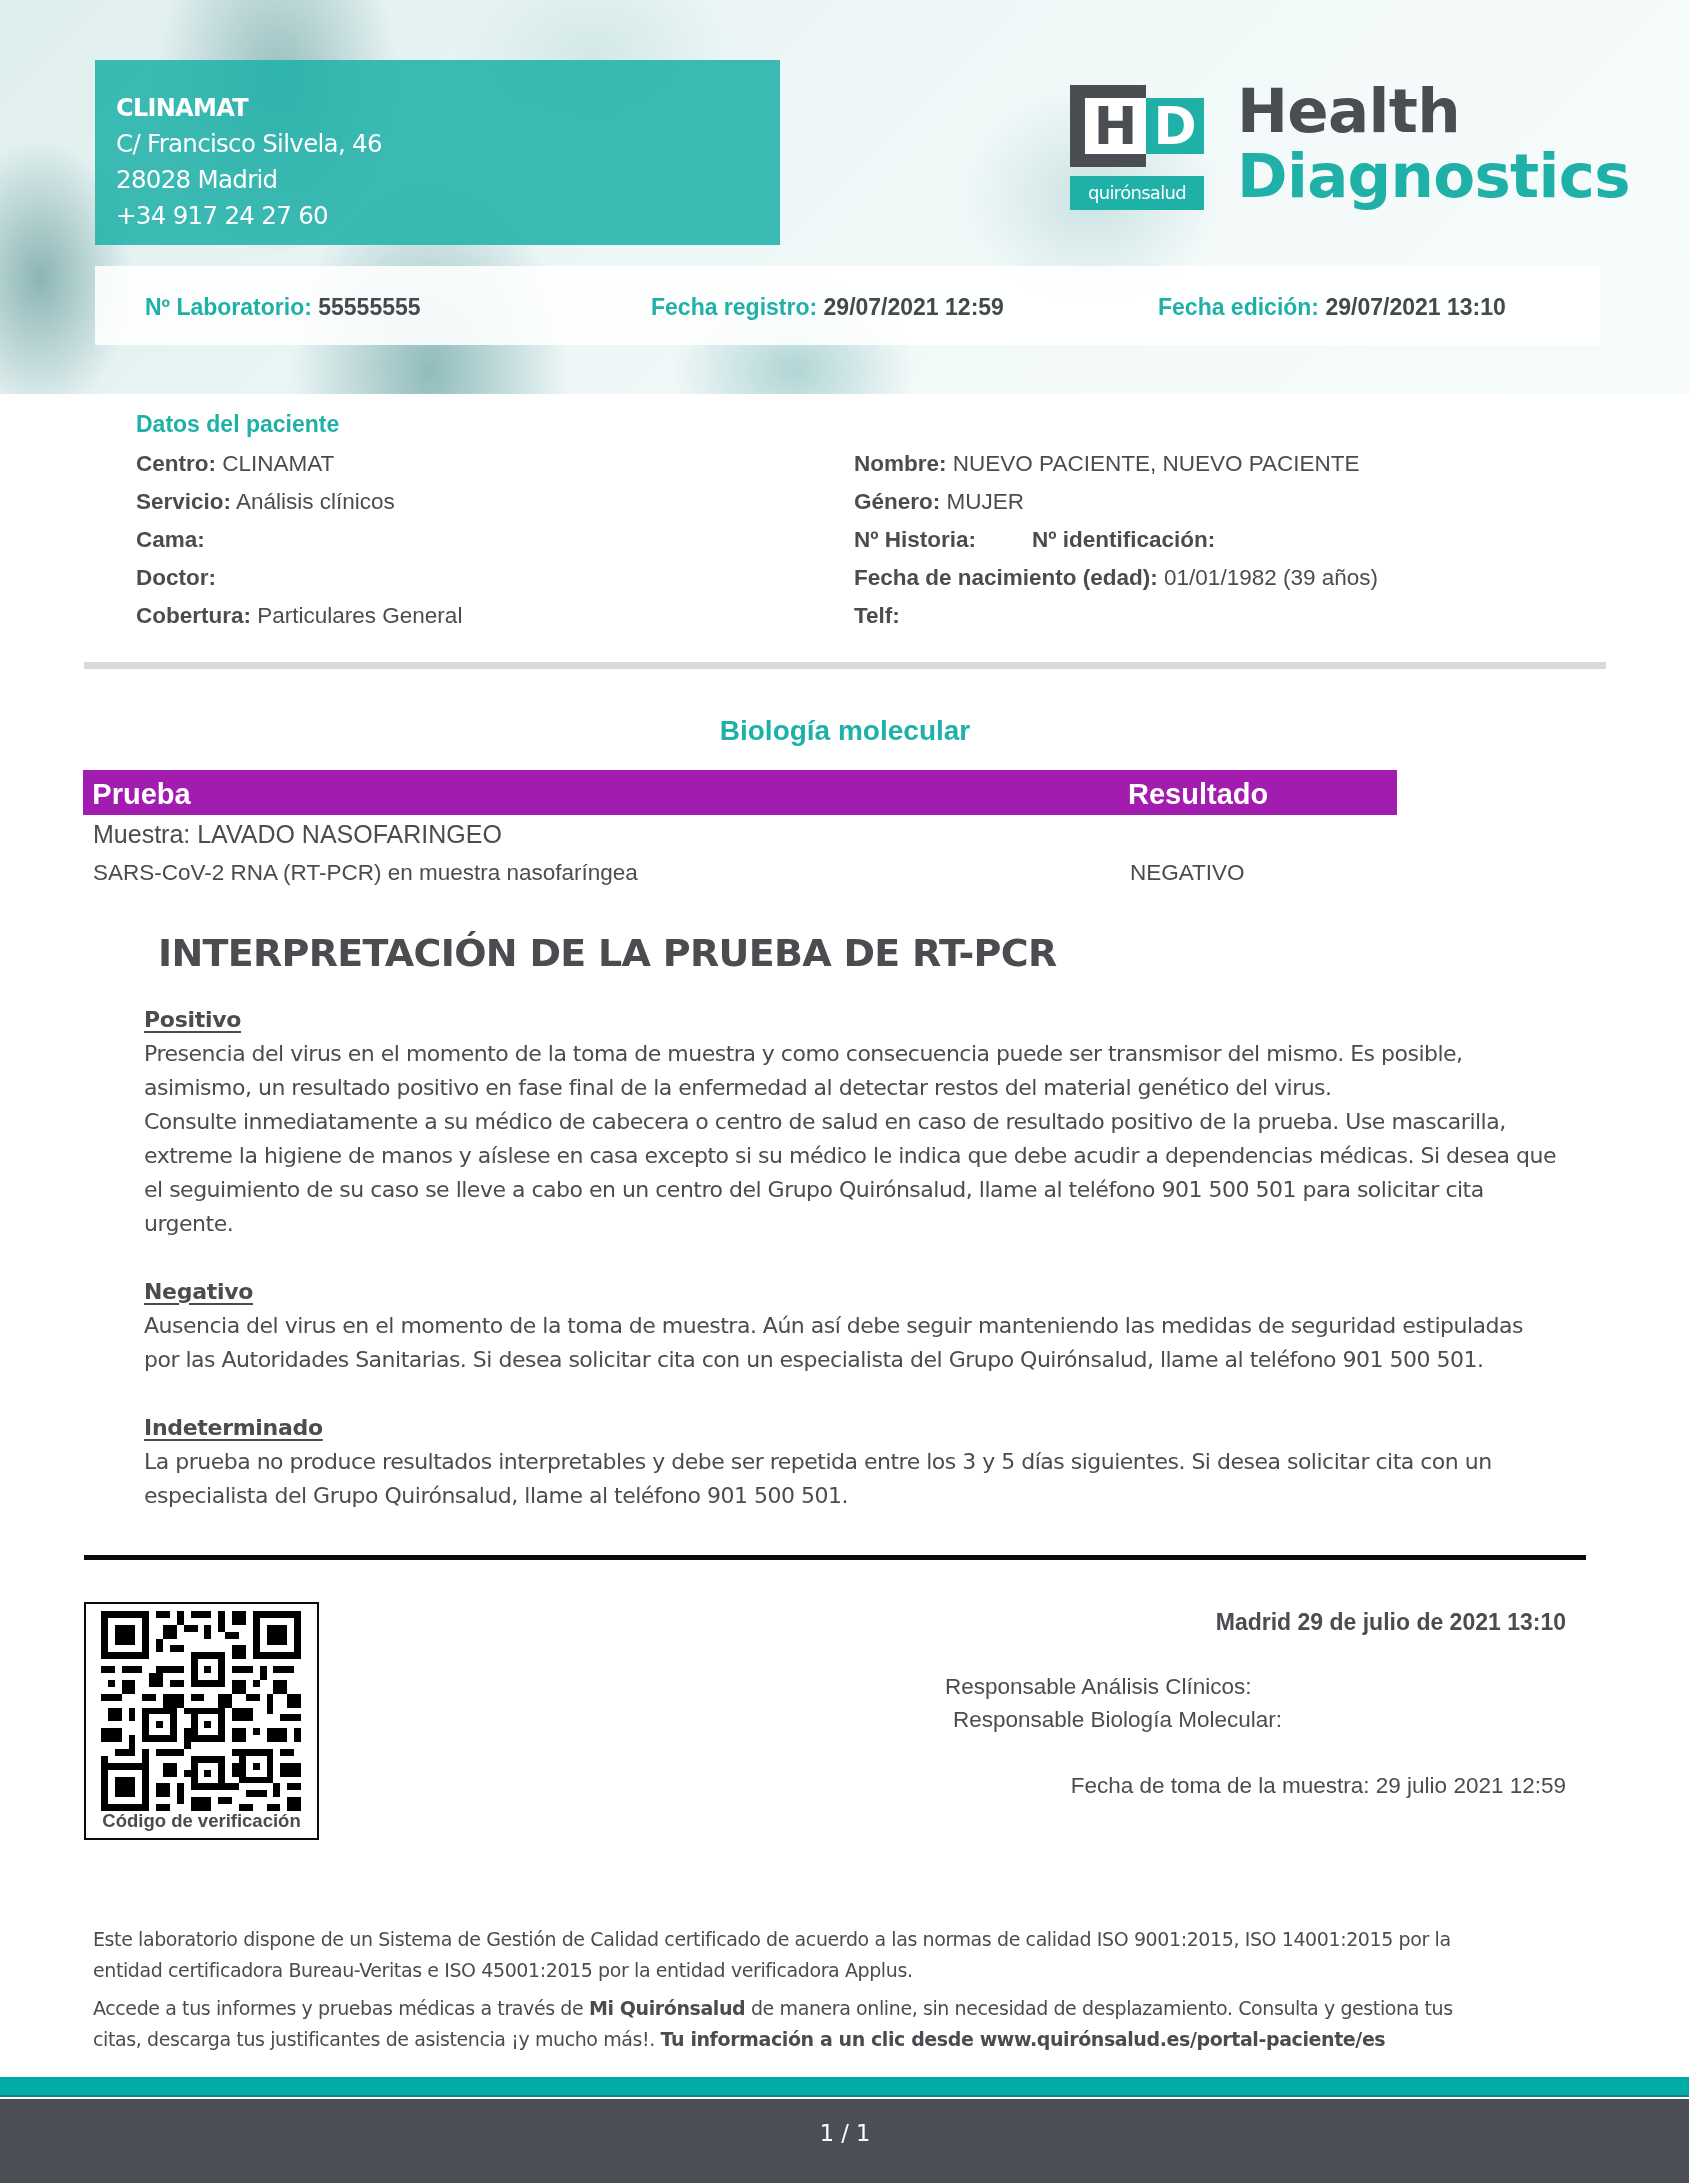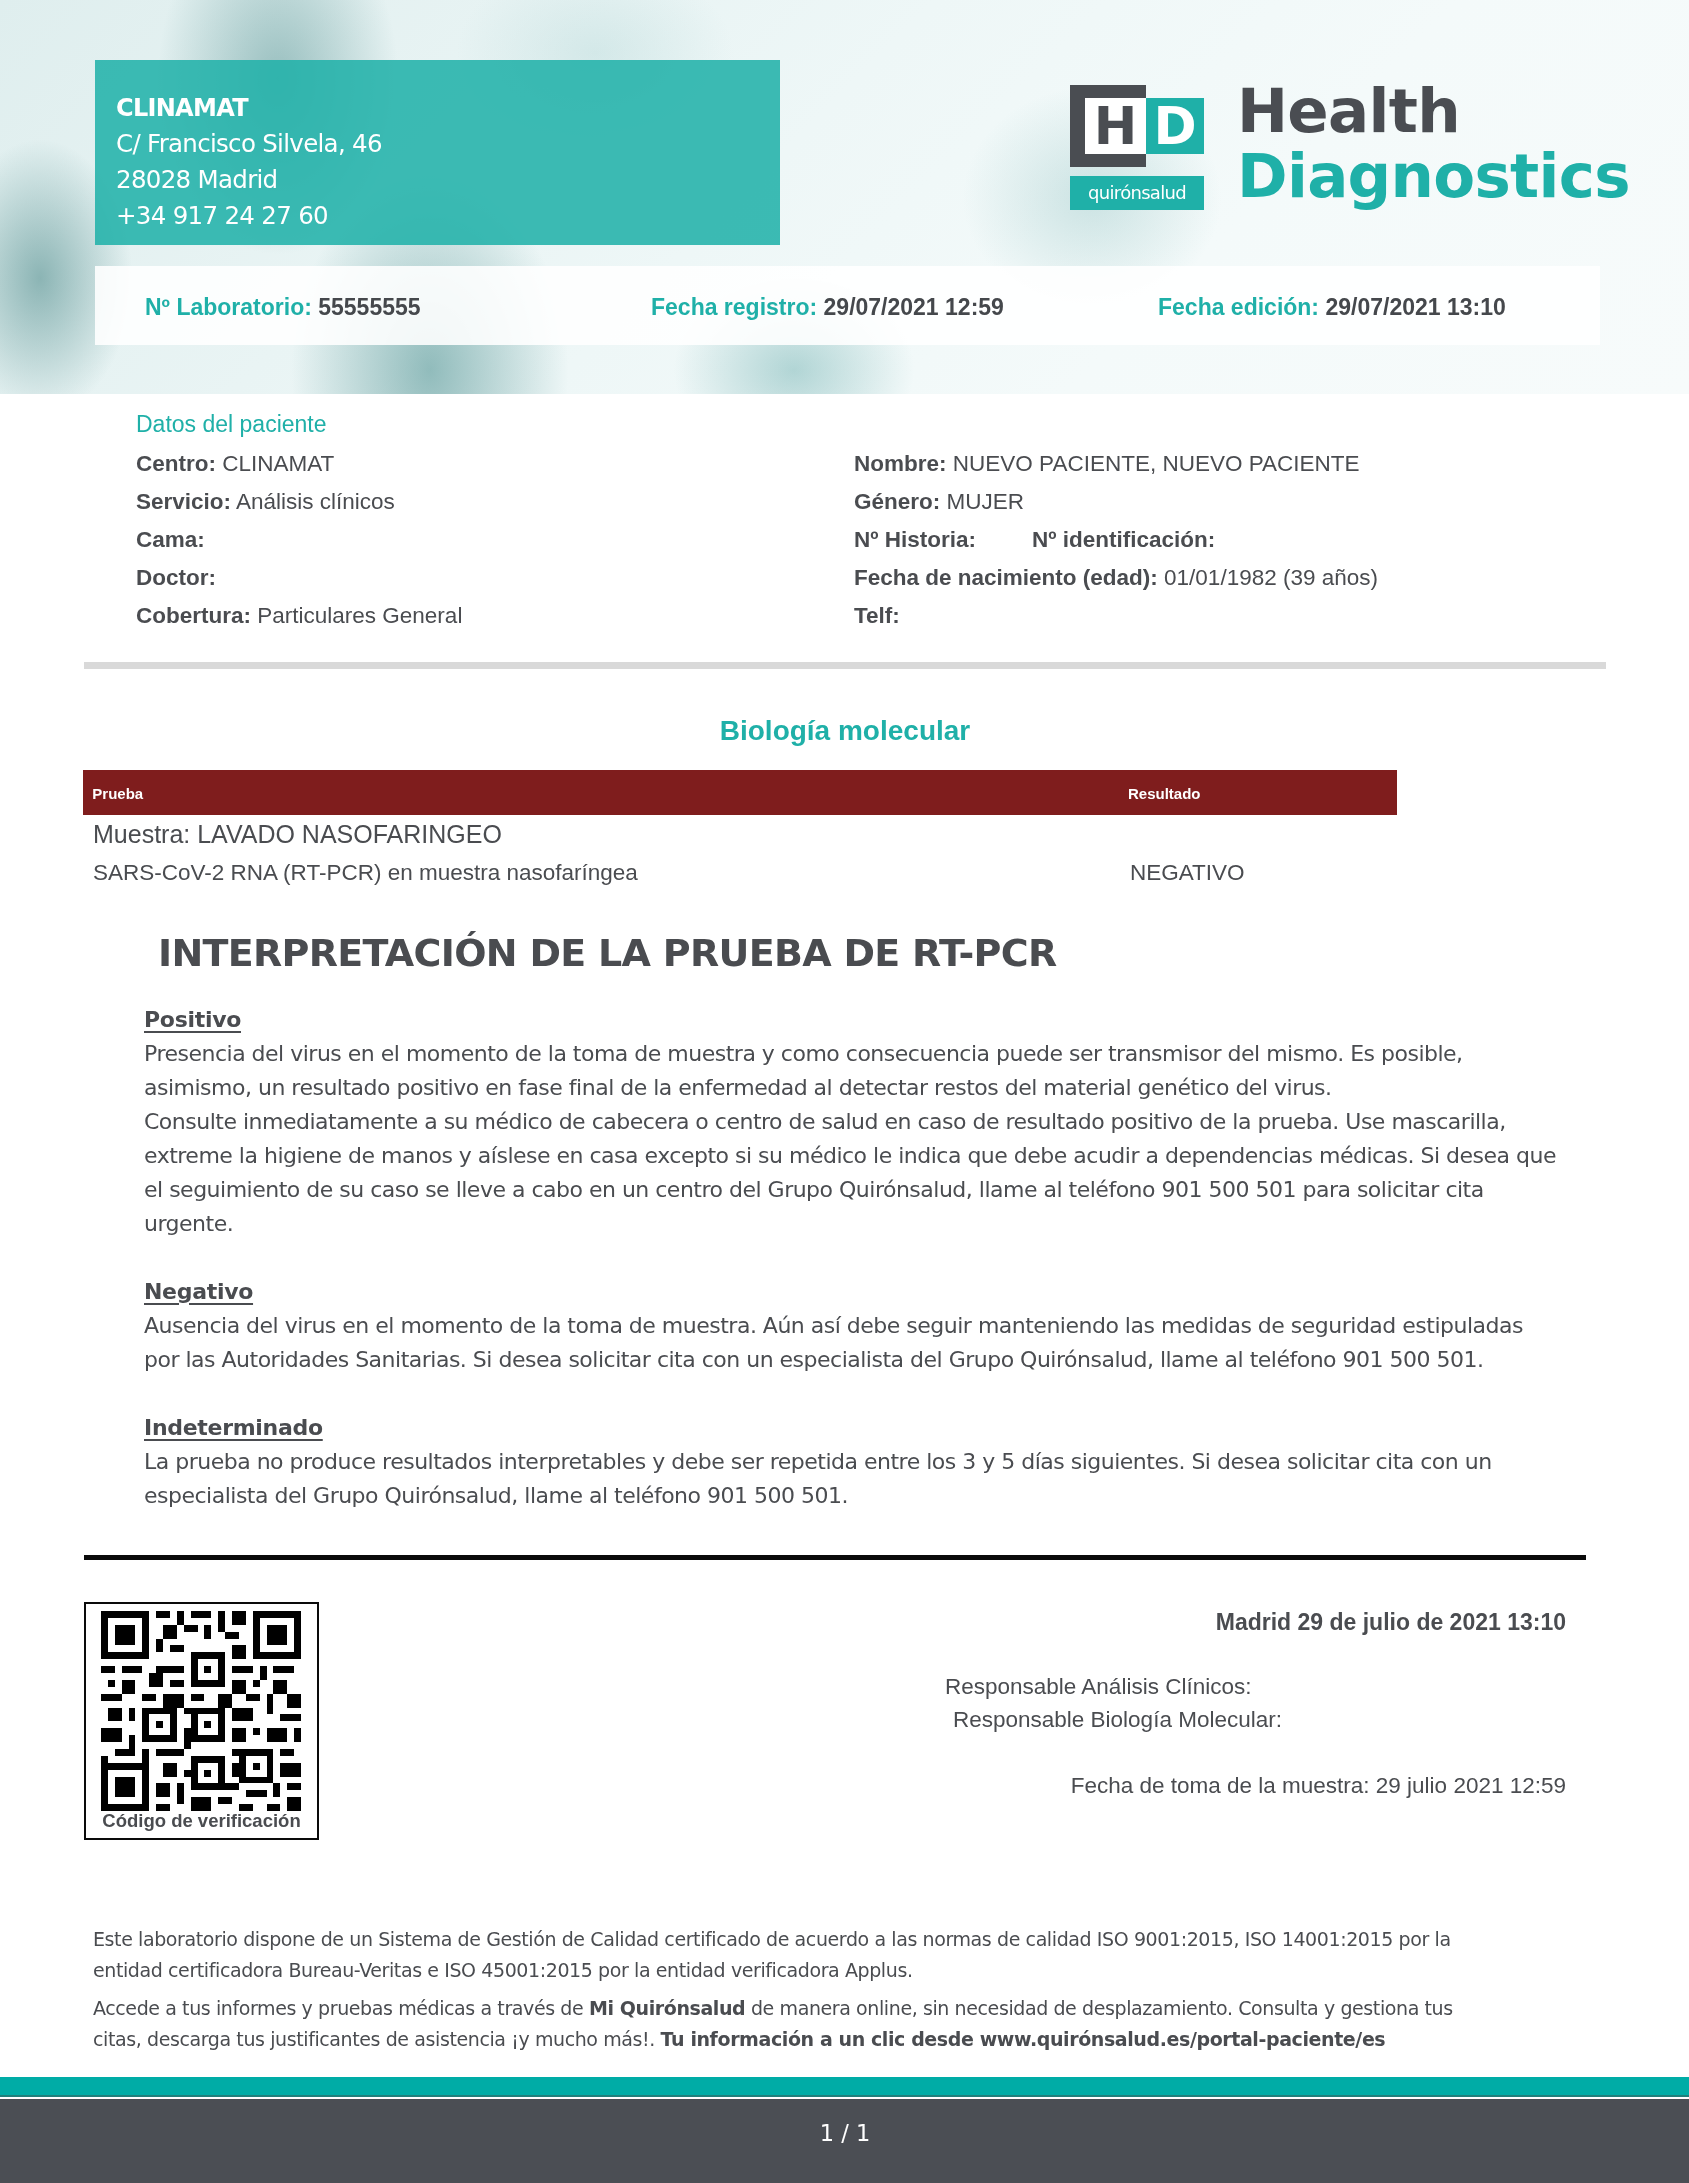--- a/index.html
+++ b/index.html
@@ -56,33 +56,33 @@
     position: absolute; left: 95px; top: 266px; width: 1505px; height: 79px;
     background: rgba(255,255,255,0.88);
     font-family: "Liberation Sans", sans-serif; font-weight: bold; font-size: 23px;
   }
   .meta-item { position: absolute; top: 28.4px; white-space: nowrap; }
   .meta-item .k { color: #1fb0a8; }
   .meta-item .v { color: #45484c; }
 
   
   .patient { position: absolute; left: 136px; top: 408px; width: 1469px; }
-  .patient-title { color: #1fb0a8; font-weight: normal; font-size: 23px; line-height: 33px; }
+  .patient-title { color: #1fb0a8; font-weight: bold; font-size: 23px; line-height: 33px; }
   .pcol { position: absolute; top: 37px; }
   .prow { font-size: 22.5px; line-height: 38px; white-space: nowrap; color: #4a4c50; }
   .prow .k { font-weight: bold; }
   .divider-light { position: absolute; left: 84px; top: 662px; width: 1522px; height: 6.6px; background: #d9d9d9; }
 
   .section-title {
     position: absolute; left: 0; width: 1690px; top: 708px; text-align: center;
     color: #1fb0a8; font-weight: bold; font-size: 28px; line-height: 46px;
   }
   .table-head {
-    position: absolute; left: 83px; top: 770px; width: 1314px; height: 45px; background: #7f1d1d;
-    color: #fff; font-weight: bold; font-size: 15px; line-height: 48px;
+    position: absolute; left: 83px; top: 770px; width: 1314px; height: 45px; background: #a21caf;
+    color: #fff; font-weight: bold; font-size: 29px; line-height: 48px;
   }
   .table-head .c1 { position: absolute; left: 9.3px; }
   .table-head .c2 { position: absolute; left: 1045px; }
   .sample-row { position: absolute; left: 93px; top: 818px; font-size: 25px; line-height: 33px; color: #4a4c50; }
   .test-row { position: absolute; left: 93px; top: 856px; width: 1515px; font-size: 22.5px; line-height: 33px; color: #4a4c50; }
   .test-row .res { position: absolute; left: 1037px; top: 0; }
 
   
   .interp { position: absolute; left: 144px; top: 923px; width: 1482px; font-family: "DejaVu Sans", sans-serif; color: #4a4c50; }
   .interp-title { font-weight: bold; font-size: 38px; line-height: 60px; letter-spacing: -0.7px; margin-left: 14px; }

